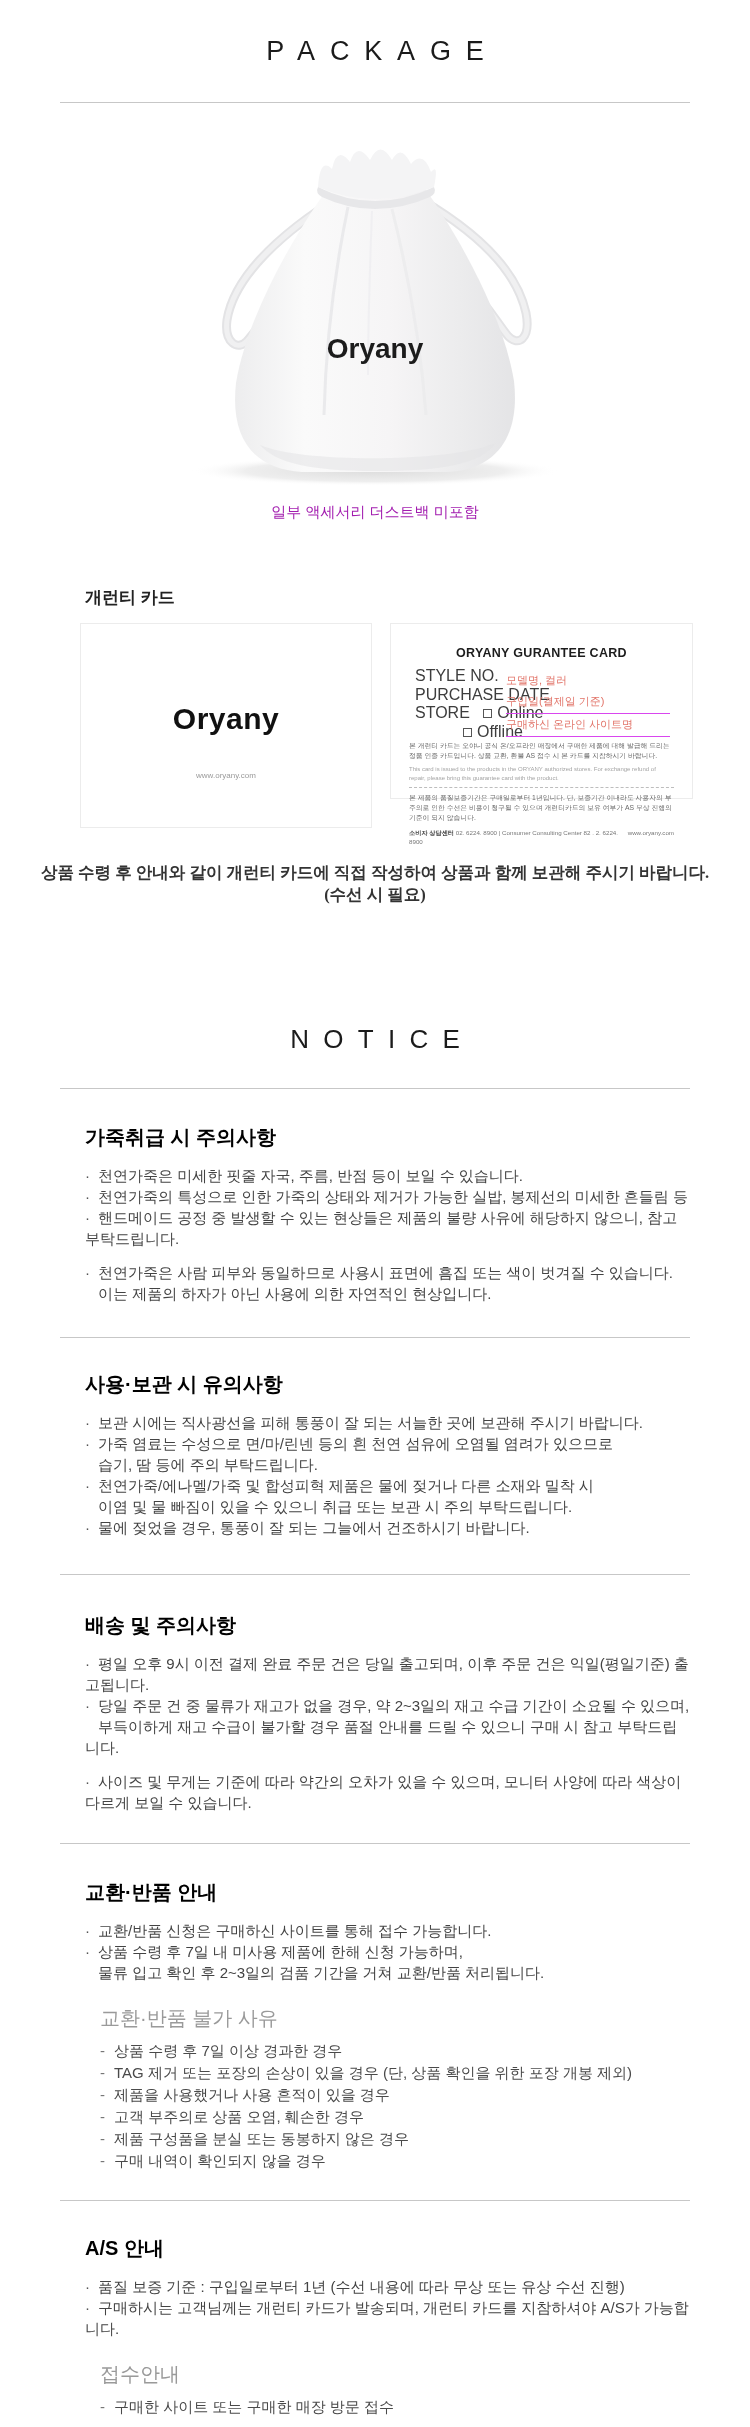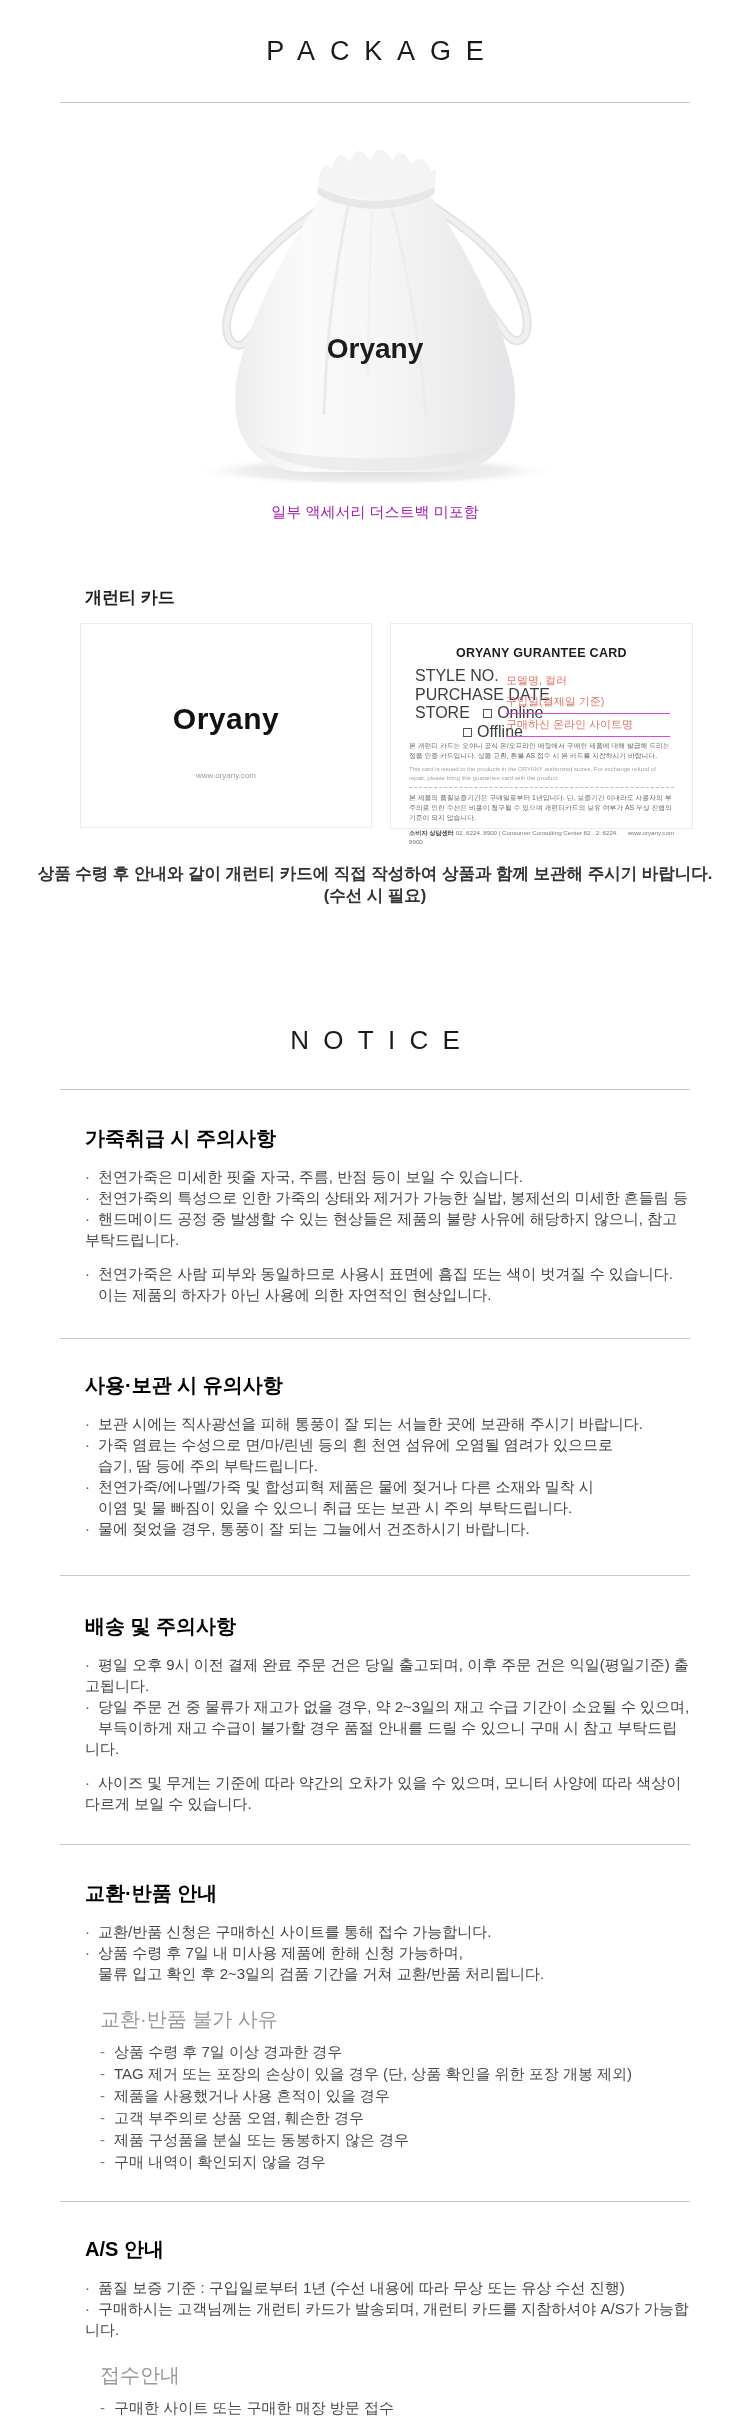--- a/index.html
+++ b/index.html
@@ -20,36 +20,36 @@
   .bag-caption{margin-top:16px;text-align:center;font-size:15px;color:#a21caf;}
 
   
   .g-heading{margin:64px 60px 0 85px;font-size:17px;font-weight:bold;color:#222;}
   .cards{display:flex;gap:18px;margin:14px 57px 0 80px;}
   .card{background:#fff;border:1px solid #ececec;box-sizing:border-box;position:relative;}
   .card-front{width:292px;height:205px;}
   .cf-logo{position:absolute;left:0;right:0;top:78px;text-align:center;
            font-size:30px;font-weight:bold;color:#111;letter-spacing:0.5px;}
   .cf-site{position:absolute;left:0;right:0;top:147px;text-align:center;font-size:8px;color:#9a9a9a;}
-  .card-back{flex:1;height:206px;font-size:10px;color:#444;}
+  .card-back{flex:1;height:176px;font-size:10px;color:#444;}
   .cb-title{position:absolute;left:0;right:0;top:22px;text-align:center;
             font-size:12.5px;font-weight:bold;color:#1c1c1c;letter-spacing:0.3px;}
   .cb-labels{position:absolute;left:24px;top:43px;line-height:18.5px;font-size:16px;color:#3d3d3d;}
   .cb-check{display:inline-block;width:7px;height:7px;border:1px solid #555;margin-right:5px;
             vertical-align:baseline;}
   .cb-off-row{padding-left:48px;}
   .cb-hints{position:absolute;left:115px;top:46px;width:164px;font-size:11px;color:#e2756a;line-height:21px;}
   .cb-hints .u{border-bottom:1px solid #d946ef;display:block;padding-bottom:1px;}
   .cb-fine{position:absolute;left:18px;right:18px;top:117px;}
   .cb-ko{font-size:6.8px;color:#666;line-height:10px;}
   .cb-en{font-size:6px;color:#a5a5a5;line-height:8.5px;margin-top:4px;}
   .cb-dash{border:none;border-top:1px dashed #bdbdbd;margin:5px 0 5px 0;}
   .cb-footer{display:flex;justify-content:space-between;font-size:6.2px;color:#777;margin-top:6px;}
   .cb-footer b{color:#444;}
-  .g-note{margin:34px 30px 0 30px;text-align:center;font-size:16.5px;font-weight:bold;color:#333;}
+  .g-note{margin:34px 30px 0 30px;text-align:center;font-size:16.5px;font-weight:bold;color:#333;font-family:Liberation Serif, serif;}
 
   
   .sec-heading{margin:0 60px 0 85px;font-size:20px;font-weight:bold;color:#000000;}
   .lines{margin:14px 60px 0 85px;font-size:15px;line-height:21px;color:#434343;}
   .line{display:block;}
   .line .mk{display:inline-block;width:13px;color:#555;}
   .line.gap{margin-top:13px;}
   .sub-heading{margin:22px 60px 0 100px;font-size:20px;color:#9a9a9a;}
   .sublines{margin:8px 60px 0 100px;font-size:15px;line-height:22px;color:#4a4a4a;}
   .sublines .mk{display:inline-block;width:14px;color:#777;}

